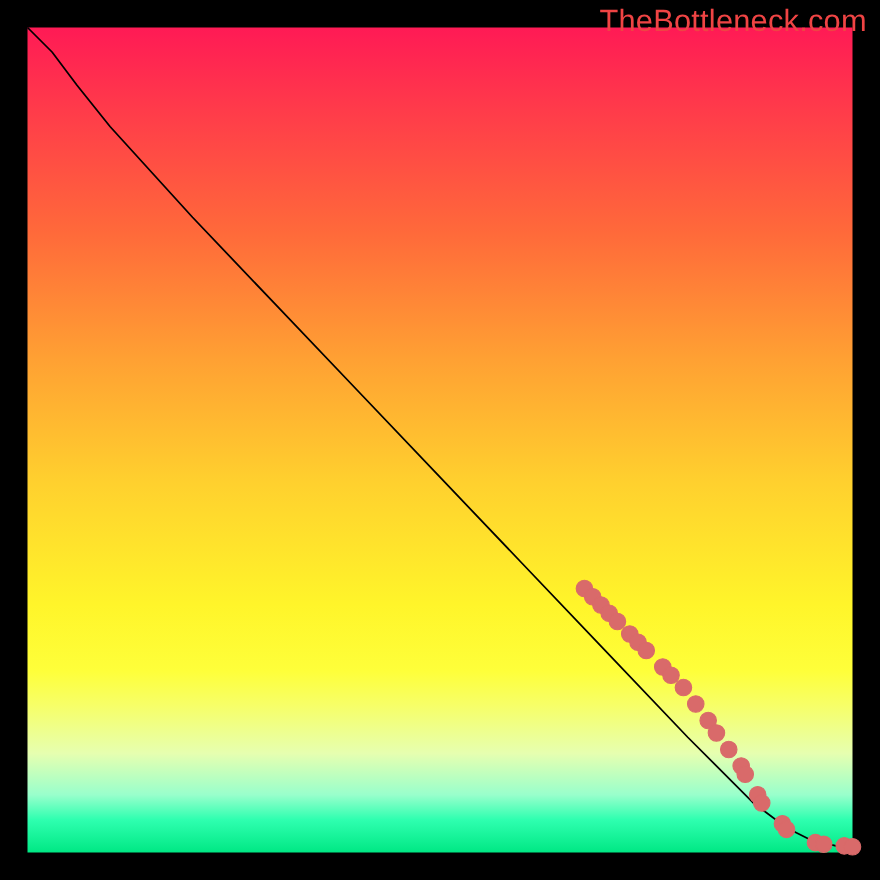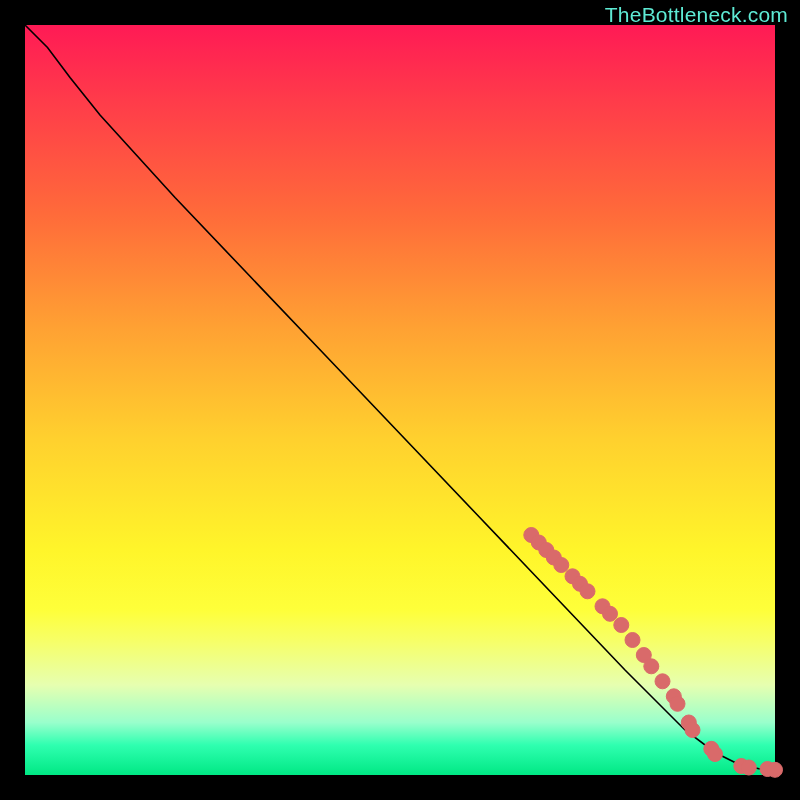--- a/index.html
+++ b/index.html
@@ -39,22 +39,22 @@
       #e6ffb0 88%,
       #99ffcc 93%,
       #2fffb0 96%,
       #00e884 100%
     );
   }
   .watermark {
     position: absolute;
     top: 3px;
     right: 12px;
-    color: #5eead4;
-    font-size: 21px;
+    color: #ef4444;
+    font-size: 28px;
     font-weight: 500;
     letter-spacing: 0.2px;
     pointer-events: none;
   }
   svg.overlay {
     position: absolute;
     left: 25px;
     top: 25px;
     width: 750px;
     height: 750px;

